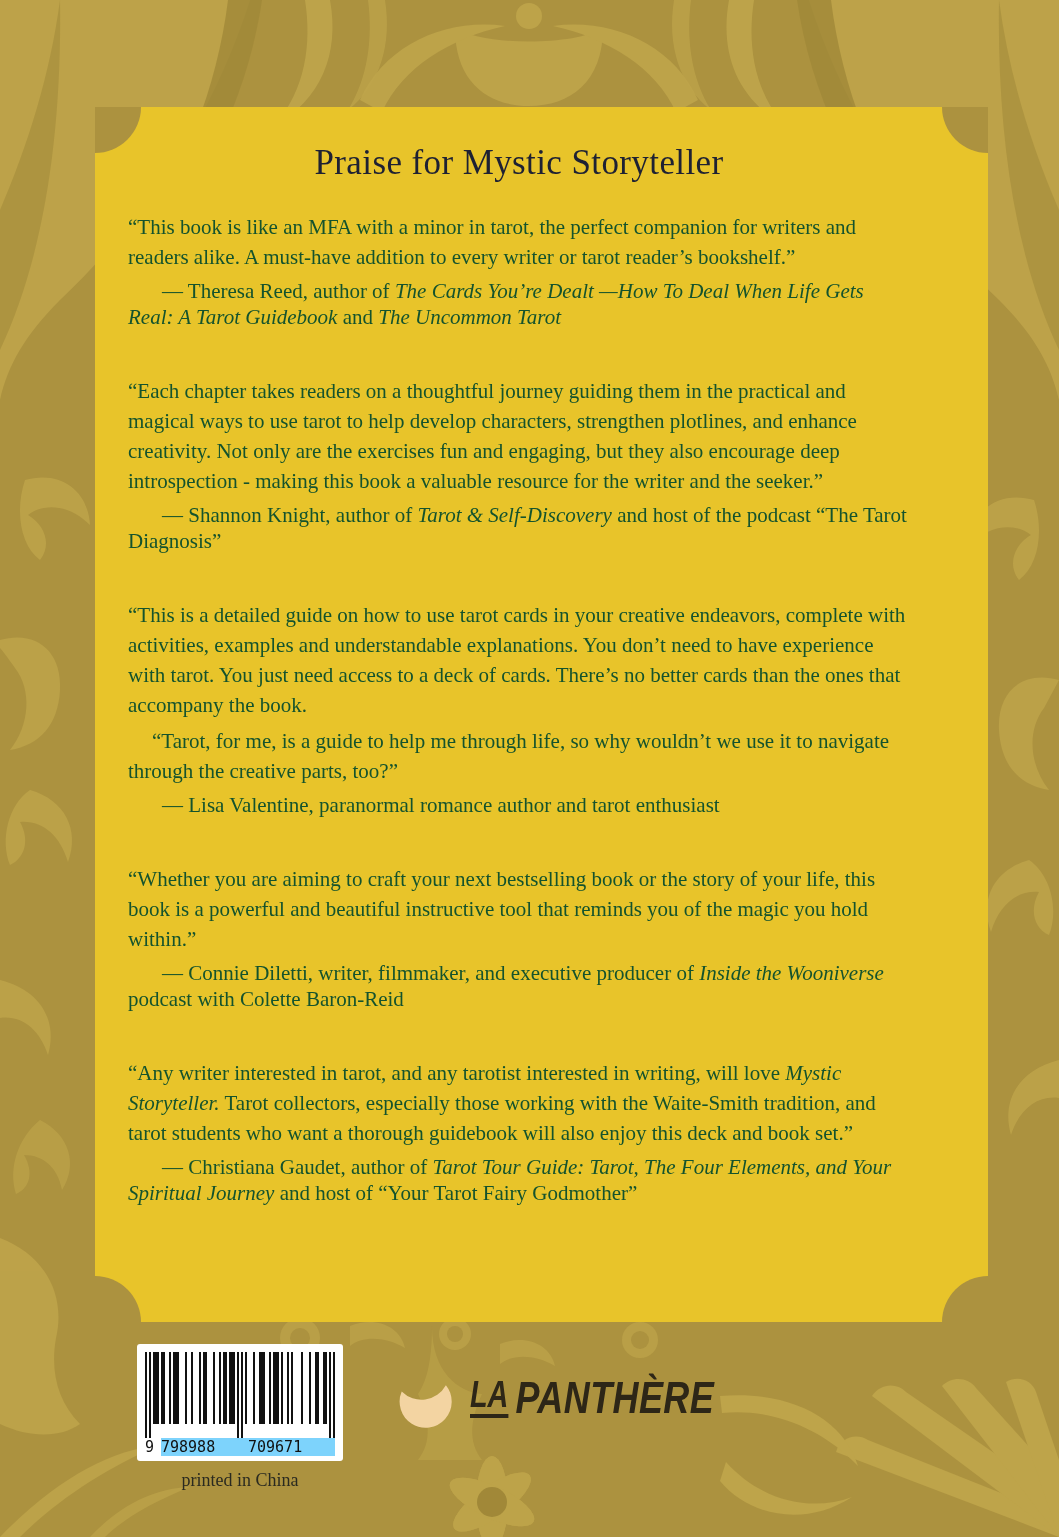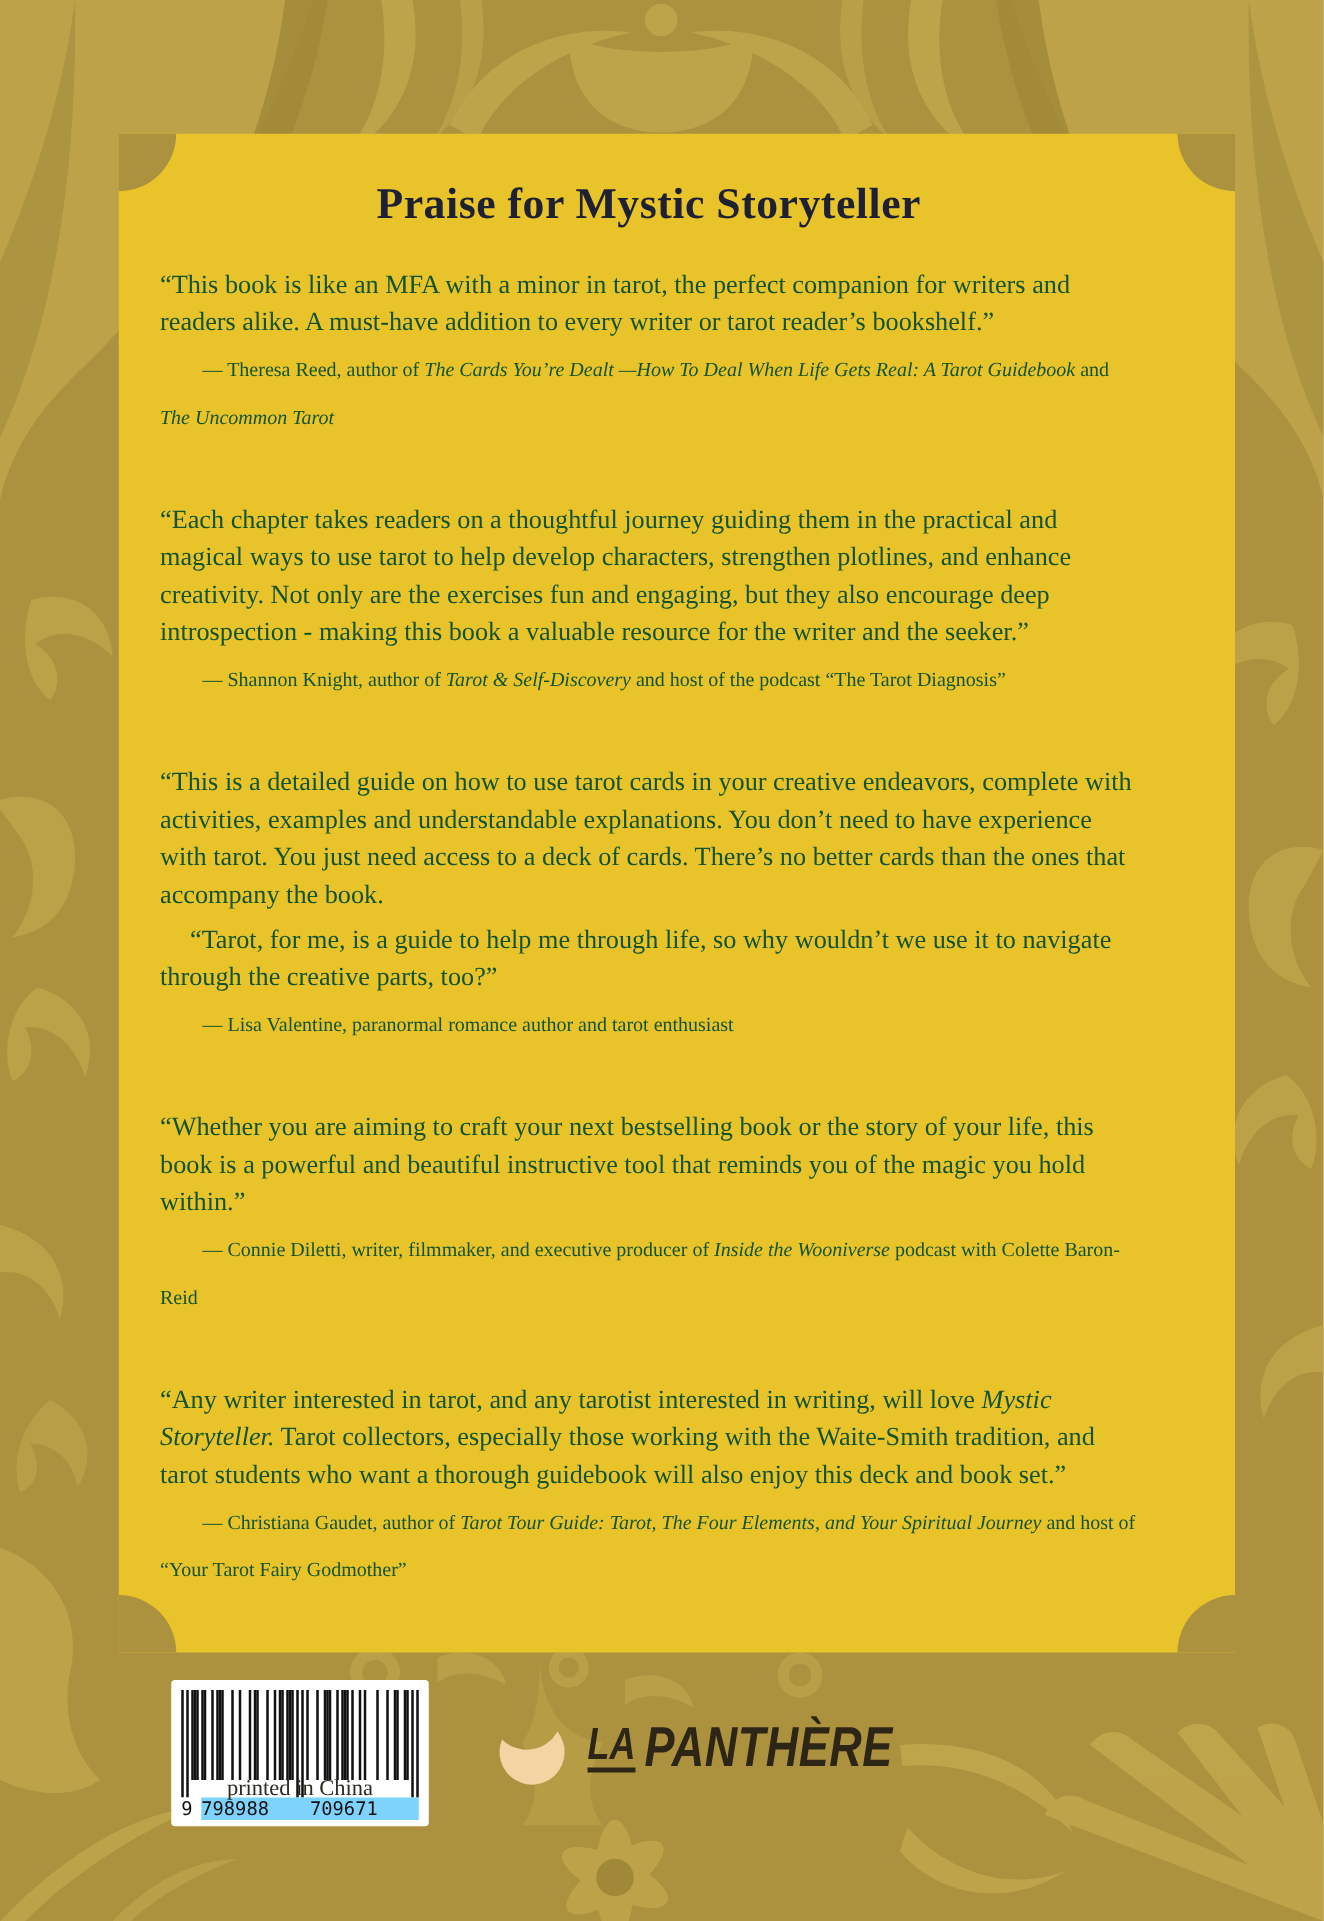--- a/index.html
+++ b/index.html
@@ -18,47 +18,47 @@
   }
   .corner{position:absolute;width:46px;height:46px;background:#ac923f;}
   .corner.tl{top:0;left:0;border-radius:0 0 100% 0;}
   .corner.tr{top:0;right:0;border-radius:0 0 0 100%;}
   .corner.bl{bottom:0;left:0;border-radius:0 100% 0 0;}
   .corner.br{bottom:0;right:0;border-radius:100% 0 0 0;}
   .panel-inner{padding:34px 78px 0 33px;}
   .panel-title{
     margin:0 0 27px 0;
     text-align:center;
-    font-size:35px;line-height:44px;font-weight:bold;
+    font-size:35px;line-height:44px;font-weight:normal;
     letter-spacing:.4px;
     color:#1e2133;
   }
   .quote-block{margin:0 0 46px 0;color:#14532d;}
   .quote-block:last-child{margin-bottom:0;}
   .quote-para{margin:0;font-size:21px;line-height:30px;}
   .quote-para.indent{text-indent:24px;margin-top:6px;}
-  .attribution{margin:6px 0 0 0;font-size:16px;line-height:38px;text-indent:34px;}
+  .attribution{margin:6px 0 0 0;font-size:21px;line-height:26px;text-indent:34px;}
   
   .barcode-box{
     position:absolute;left:137px;top:1344px;width:206px;height:117px;
     background:#ffffff;border-radius:3px;
   }
   .barcode-bars{position:absolute;left:8px;top:8px;display:flex;align-items:flex-start;}
   .module{width:2px;height:72px;}
   .module.bar{background:#111111;}
   .module.guard{height:86px;}
   .barcode-digits{
     position:absolute;left:8px;right:8px;bottom:5px;display:flex;
     font-family:"DejaVu Sans Mono", monospace;font-size:15px;color:#111111;
     background:transparent;
   }
   .d-lead{width:16px;text-align:left;background:#fff;}
   .d-group{flex:1;text-align:left;background:#7dd3fc;}
   .printed-note{
-    position:absolute;left:137px;top:1420px;width:206px;
+    position:absolute;left:137px;top:1470px;width:206px;
     text-align:center;font-size:18px;color:#2a2a20;
   }
   
   .logo{position:absolute;left:394px;top:1362px;height:70px;display:flex;align-items:center;font-style:italic;}
   .crescent{width:62px;height:68px;margin-right:14px;transform:rotate(-8deg);}
   .logo-text{
     font-family:"Liberation Sans", sans-serif;font-weight:bold;color:#2d2617;
     white-space:nowrap;transform:scaleX(0.8);transform-origin:left center;
     display:flex;align-items:center;
   }

